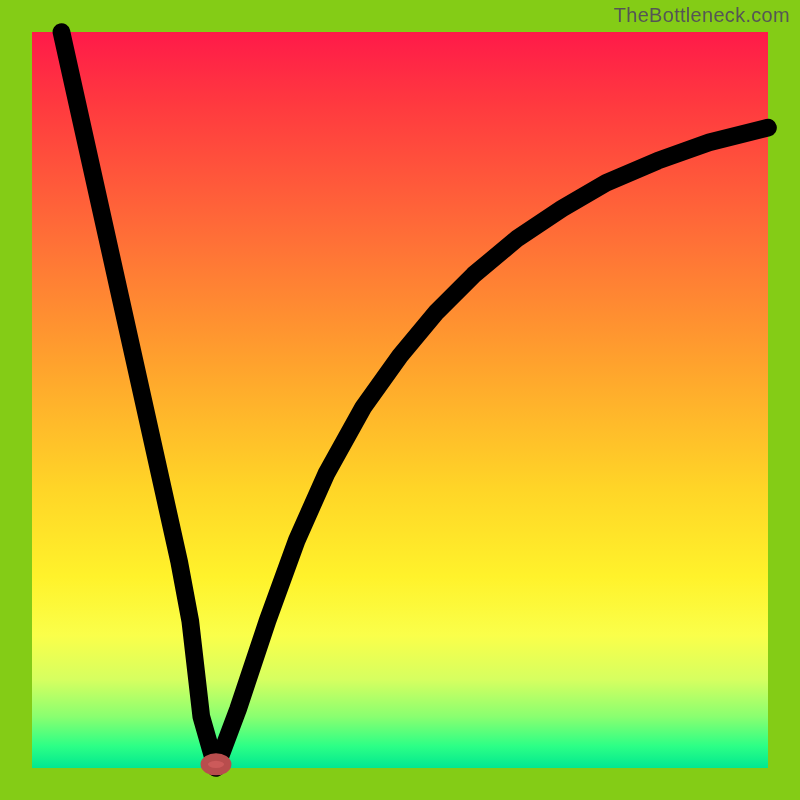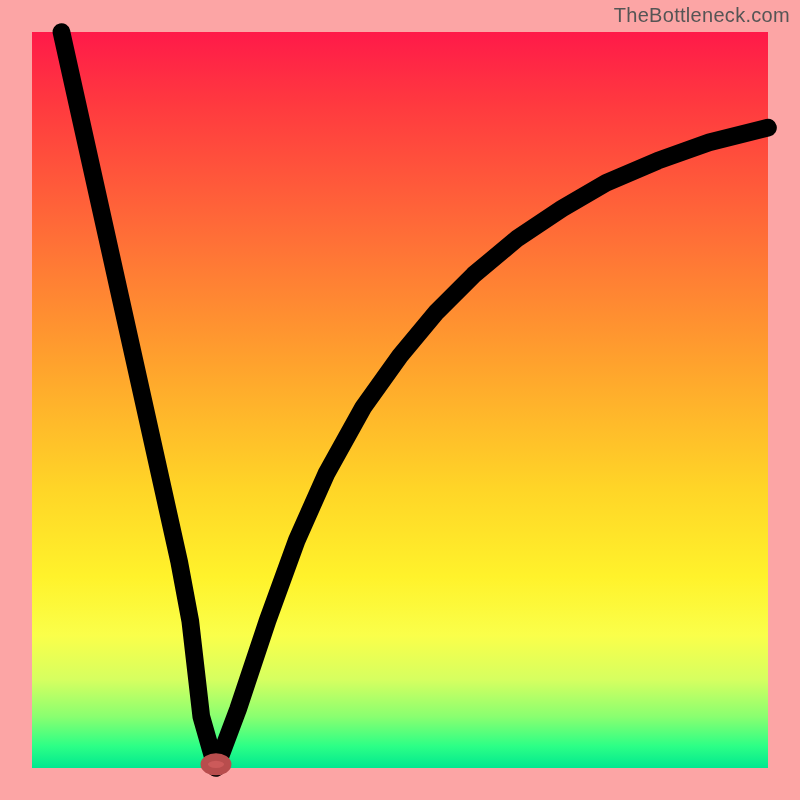--- a/index.html
+++ b/index.html
@@ -8,21 +8,21 @@
     width: 800px;
     height: 800px;
     overflow: hidden;
     background: #000;
     font-family: Arial, Helvetica, sans-serif;
   }
   .frame {
     position: relative;
     width: 800px;
     height: 800px;
-    background: #fca5a5;
+    background: #84cc16;
     box-sizing: border-box;
   }
   .watermark {
     position: absolute;
     top: 4px;
     right: 10px;
     color: #555;
     font-size: 20px;
     font-weight: 500;
     letter-spacing: 0.3px;

